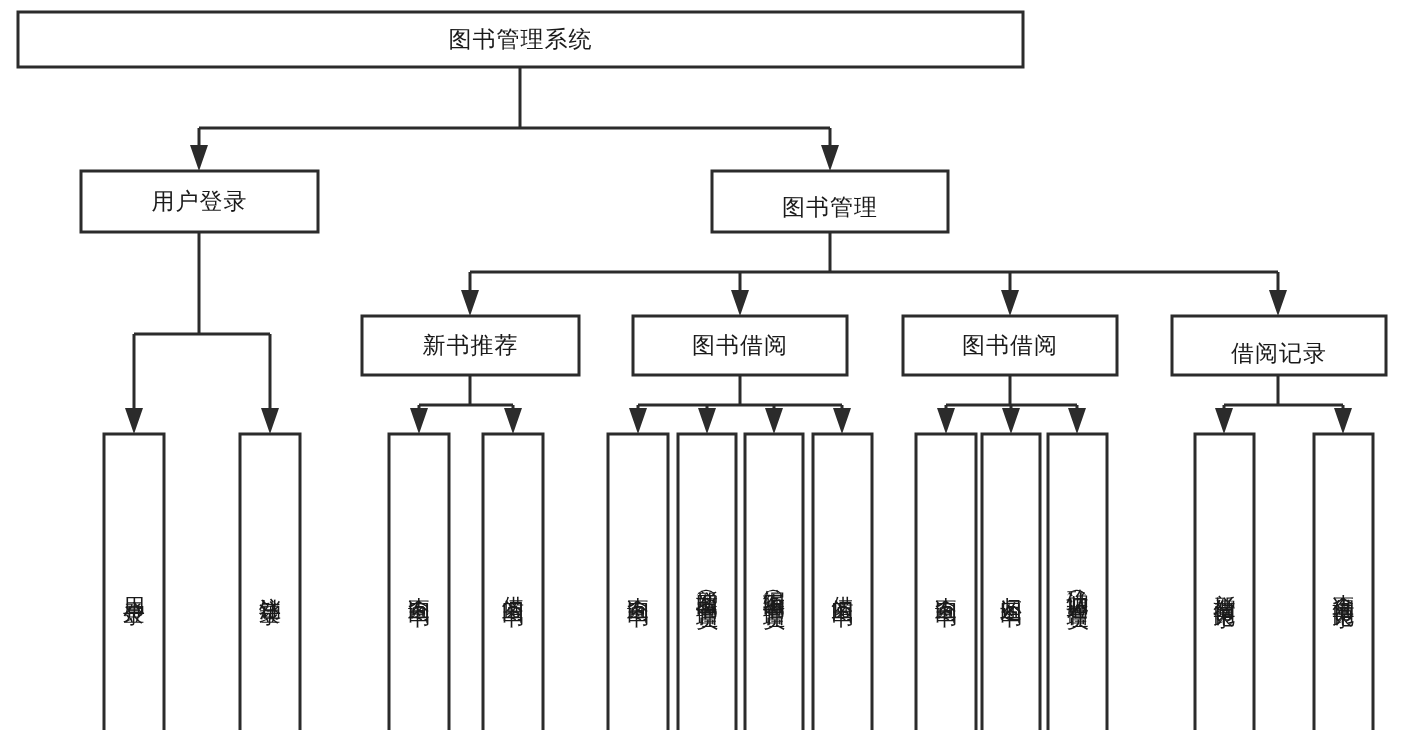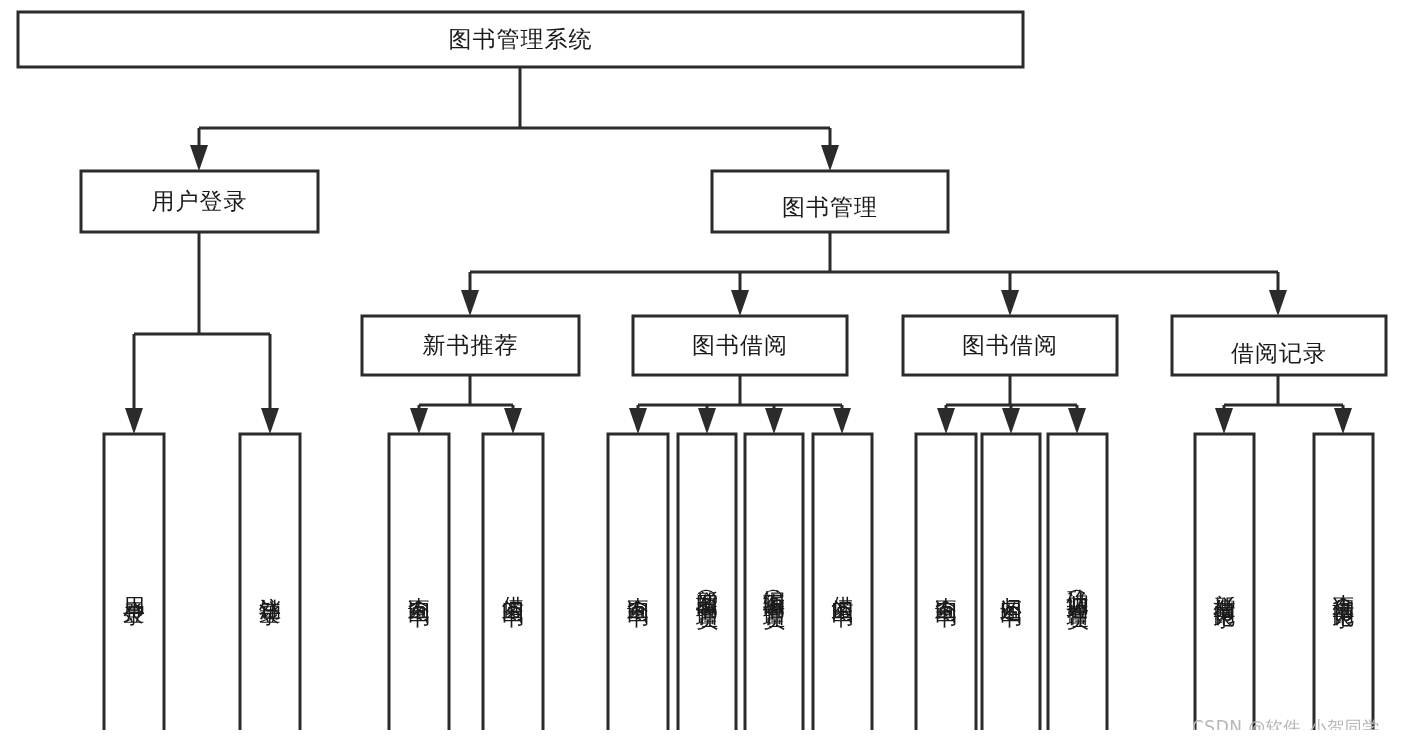--- a/index.html
+++ b/index.html
@@ -204,15 +204,14 @@
         <span>确认归还（管理员）</span>
       </div>
       <div class="node-label-v" style="left: 1195px; top: 434px; width: 59px; height: 301px;">
         <span>新增借阅记录</span>
       </div>
       <div class="node-label-v" style="left: 1314px; top: 434px; width: 59px; height: 301px;">
         <span>查询借阅记录</span>
       </div>
     </div>
 
-  <div class="watermark" style="left: 1192px; top: 716px;">CSDN @软件_小贺同学</div>
 
 </div>
 
 </body></html>

